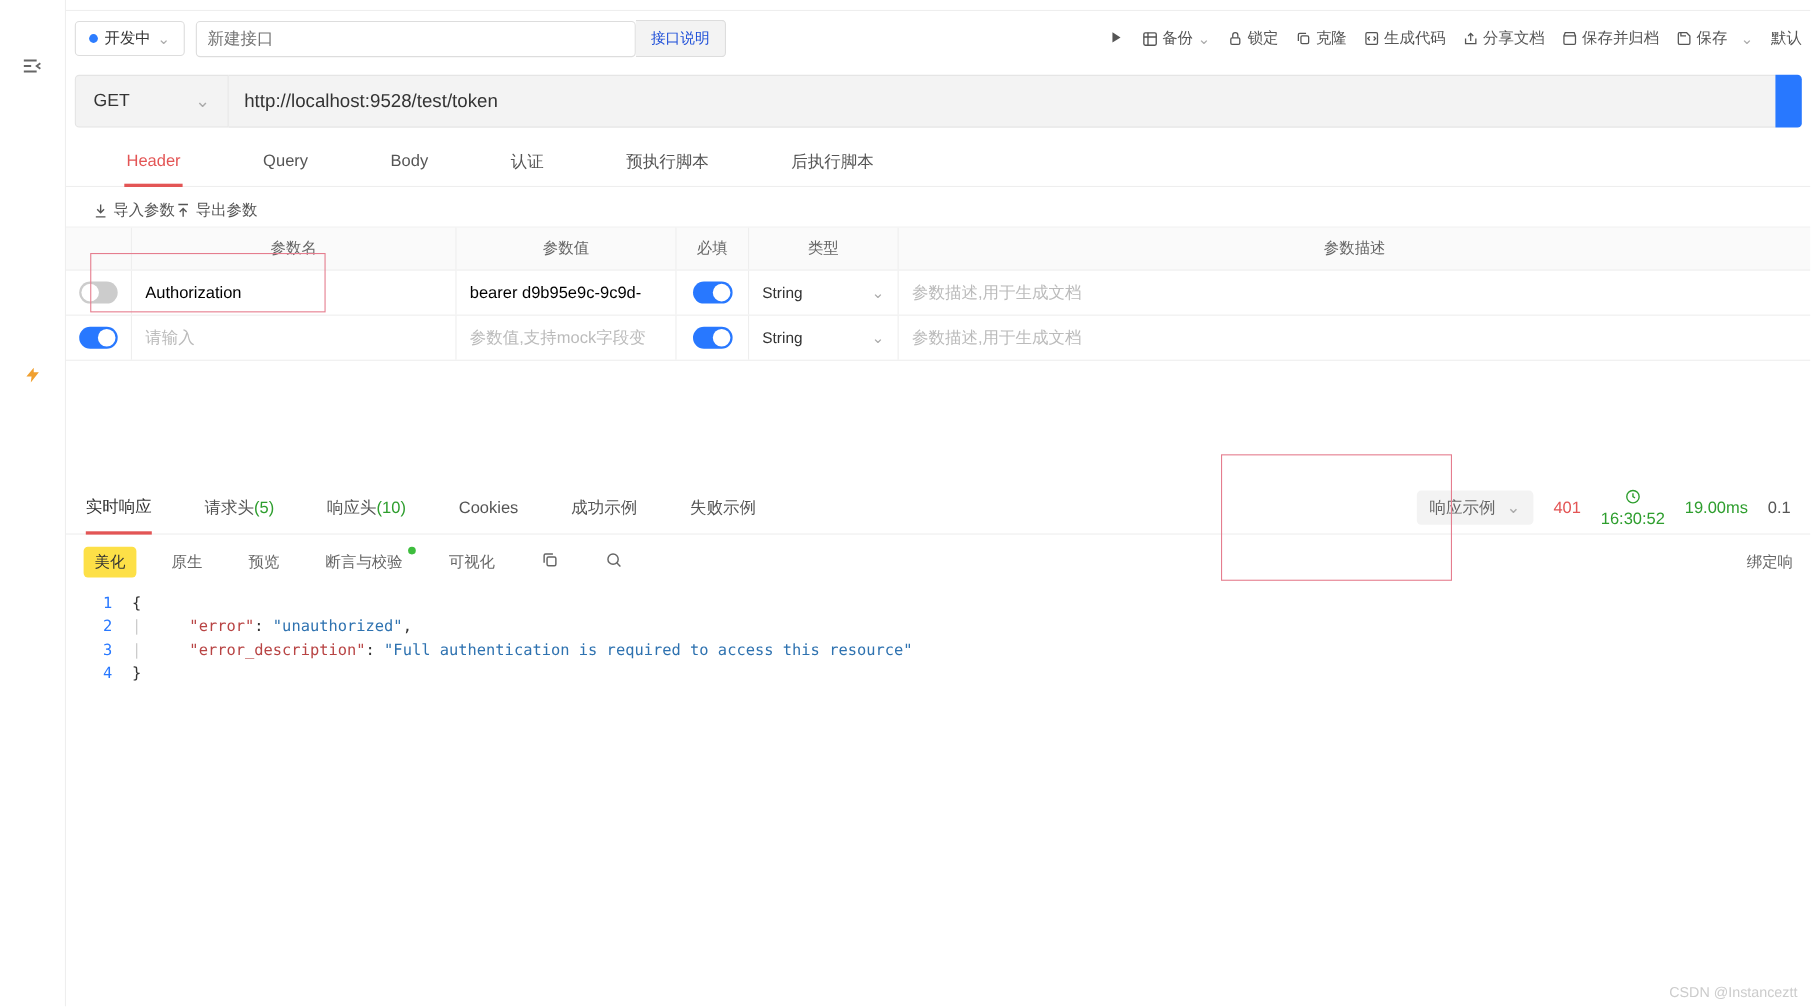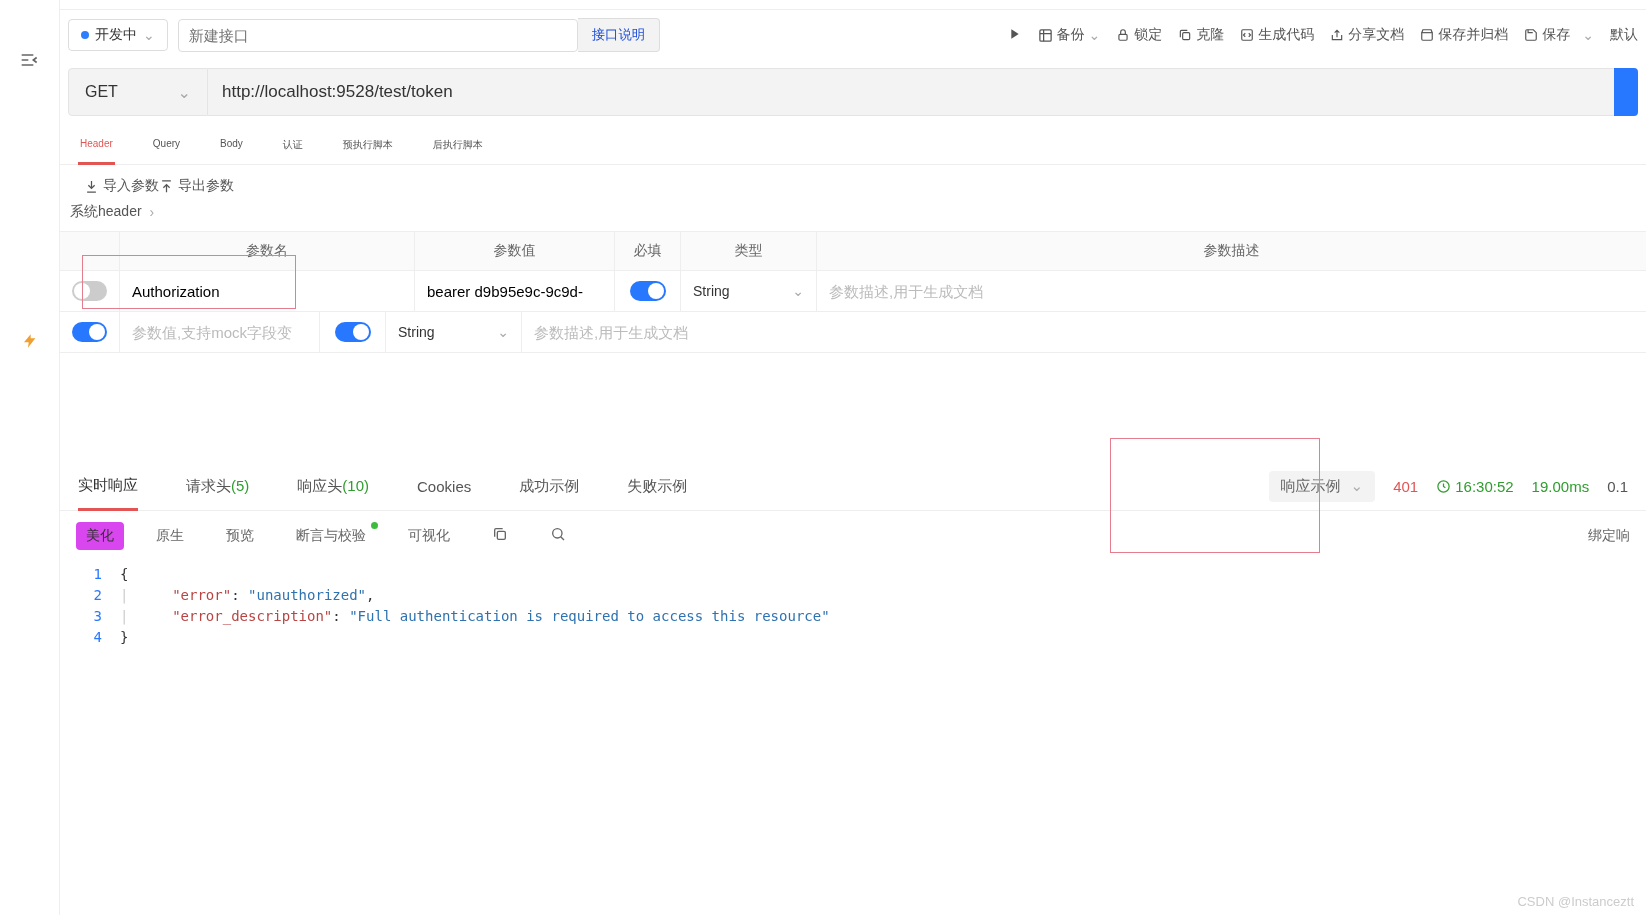--- a/index.html
+++ b/index.html
@@ -15,21 +15,21 @@
     .api-name-input { flex: 0 0 400px; padding: 7px 10px; border: 1px solid #ddd; border-radius: 4px; font-size: 15px; color: #666; }
     .btn-desc { padding: 7px 14px; background: #f3f3f3; border: 1px solid #ddd; border-left: none; margin-left: -10px; border-radius: 0 4px 4px 0; color: #1d4ed8; cursor: pointer; }
     .top-actions { margin-left: auto; display: flex; align-items: flex-start; gap: 16px; color: #555; }
     .top-actions .act { display: flex; align-items: center; gap: 4px; cursor: pointer; white-space: nowrap; }
     .top-actions .act svg { flex-shrink: 0; }
     .url-row { display: flex; align-items: stretch; padding: 8px 8px 0; gap: 0; }
     .method-select { display: flex; align-items: center; justify-content: space-between; width: 140px; padding: 0 16px; background: #f3f3f3; border: 1px solid #e4e4e4; border-radius: 4px 0 0 4px; font-size: 16px; cursor: pointer; height: 48px; }
     .url-input { flex: 1; padding: 0 14px; border: 1px solid #e4e4e4; border-left: none; border-right: none; background: #f3f3f3; font-size: 17px; color: #333; height: 48px; }
     .send-btn { width: 24px; background: #2878ff; border: none; border-radius: 0 4px 4px 0; height: 48px; cursor: pointer; }
     .req-tabs { display: flex; gap: 36px; padding: 0 18px; border-bottom: 1px solid #eee; margin-top: 10px; }
-    .req-tab { padding: 12px 2px; color: #555; cursor: pointer; font-size: 10px; }
+    .req-tab { padding: 12px 2px; color: #555; cursor: pointer; font-size: 15px; margin-left: 35px; }
     .req-tab.active { color: #e35555; border-bottom: 3px solid #e35555; margin-bottom: -1px; }
     .import-row { display: flex; padding: 12px 24px 6px; color: #555; }
     .import-btn { display: flex; align-items: center; gap: 4px; cursor: pointer; }
     .sys-header { padding: 2px 10px 10px; color: #555; display: flex; align-items: center; gap: 8px; cursor: pointer; }
     .param-table { border-top: 1px solid #eee; }
     .param-head { display: flex; background: #fafafa; border-bottom: 1px solid #eee; }
     .param-head > div, .param-row > div { padding: 10px 12px; border-right: 1px solid #eee; display: flex; align-items: center; }
     .param-head > div { color: #666; justify-content: center; }
     .col-toggle { width: 60px; }
     .col-name { width: 295px; }
@@ -49,25 +49,25 @@
     .type-sel { display: flex; justify-content: space-between; width: 100%; align-items: center; color: #333; cursor: pointer; }
     .highlight-box1 { position: absolute; border: 1px solid #e57d8e; pointer-events: none; }
     .resp-section { margin-top: 110px; }
     .resp-tabs { display: flex; align-items: center; border-bottom: 1px solid #eee; padding: 0 18px; }
     .resp-tab { padding: 13px 0; margin-right: 48px; color: #555; cursor: pointer; font-size: 15px; }
     .resp-tab.active { color: #333; border-bottom: 3px solid #e35555; margin-bottom: -1px; }
     .resp-tab .count { color: #2e9e2e; }
     .resp-meta { margin-left: auto; display: flex; align-items: center; gap: 18px; font-size: 15px; }
     .meta-sel { display: flex; align-items: flex-start; gap: 10px; background: #f3f3f3; padding: 6px 12px; border-radius: 4px; color: #666; cursor: pointer; }
     .meta-status { color: #e35555; }
-    .meta-time { color: #2e9e2e; display: flex; align-items: center; gap: 4px; }
+    .meta-time { color: #2e9e2e; display: flex; align-items: center; gap: 4px; flex-direction: column; }
     .meta-dur { color: #2e9e2e; }
     .resp-sub { display: flex; align-items: center; gap: 22px; padding: 10px 16px; color: #666; }
     .resp-sub .sub-btn { cursor: pointer; padding: 5px 10px; border-radius: 4px; position: relative; }
-    .resp-sub .sub-btn.active { background: #d946ef; color: #333; }
+    .resp-sub .sub-btn.active { background: #fde047; color: #333; }
     .dot-badge { width: 7px; height: 7px; border-radius: 50%; background: #3dbd3d; position: absolute; top: 0; right: -2px; }
     .code-area { display: flex; font-family: Consolas, Menlo, monospace; font-size: 14px; padding: 4px 0; }
     .gutter { width: 60px; text-align: right; padding-right: 18px; color: #2878ff; user-select: none; }
     .gutter div { line-height: 21px; }
     .code { line-height: 21px; white-space: pre; }
     .tok-brace { color: #333; }
     .tok-key { color: #b84444; }
     .tok-str { color: #2e72b0; }
     .tok-punc { color: #333; }
     .bar { color: #ccc; margin-right: 10px; }
@@ -191,24 +191,20 @@
         <span>导入参数</span>
       </div>
       <div class="import-btn">
         <svg width="15" height="15" viewBox="0 0 24 24" fill="none" stroke="#555" stroke-width="2">
             <path d="M12 21V9M7 14l5-5 5 5M5 3h14"></path>
           </svg>
         <span>导出参数</span>
       </div>
     </div>
 
-    <div class="sys-header">
-      <span>系统header</span>
-      <span class="chevron">›</span>
-    </div>
 
     <div style="position:relative;">
     <div class="param-table">
       <div class="param-head">
         <div class="col-toggle"></div>
         <div class="col-name">参数名</div>
         <div class="col-value">参数值</div>
         <div class="col-req">必填</div>
         <div class="col-type">类型</div>
         <div class="col-desc">参数描述</div>
@@ -234,20 +230,23 @@
               </div>
             </div>
         <div class="col-desc">
               <input placeholder="参数描述,用于生成文档" style="">
             </div>
       </div>
 
       <div class="param-row">
         <div class="col-toggle">
               <span class="toggle on"></span>
+            </div>
+        <div class="col-name">
+              <input placeholder="请输入" style="">
             </div>
         <div class="col-value">
               <input placeholder="参数值,支持mock字段变" style="">
             </div>
         <div class="col-req">
               <span class="toggle on"></span>
             </div>
         <div class="col-type">
               <div class="type-sel">
                 <span>String</span>

